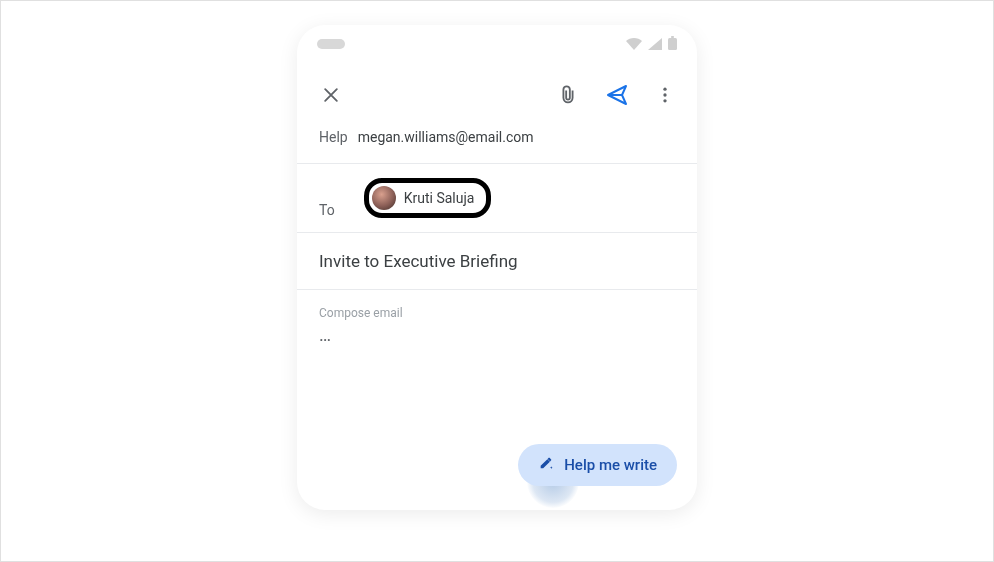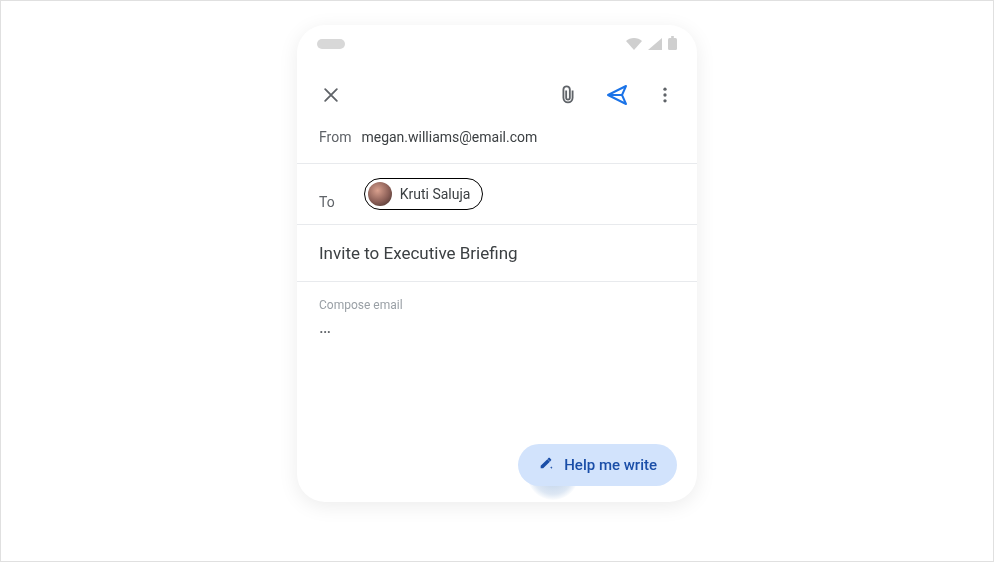--- a/index.html
+++ b/index.html
@@ -97,21 +97,21 @@
       padding: 14px 22px;
       display: flex;
       align-items: flex-end;
       gap: 29px;
       font-size: 14px;
       color: #5f6368;
     }
     .chip {
       display: inline-flex;
       align-items: center;
-      border: 1px solid #000000;
+      border: 5px solid #000000;
       border-radius: 18px;
       padding: 3px 12px 3px 3px;
       gap: 8px;
       font-size: 14px;
       color: #3c4043;
     }
     .avatar {
       width: 24px;
       height: 24px;
       border-radius: 50%;
@@ -134,21 +134,21 @@
     }
     .ellipsis {
       color: #5f6368;
       font-size: 18px;
       margin-top: 4px;
       letter-spacing: 1px;
     }
     .help-btn {
       position: absolute;
       right: 20px;
-      bottom: 16px;
+      bottom: 24px;
       background: #d2e3fc;
       color: #1a4ea8;
       border: none;
       border-radius: 22px;
       padding: 12px 20px;
       font-size: 15px;
       font-weight: 500;
       display: inline-flex;
       align-items: center;
       gap: 10px;
@@ -213,21 +213,21 @@
         <svg width="20" height="20" viewBox="0 0 24 24">
             <circle cx="12" cy="5" r="2" fill="currentColor"></circle>
             <circle cx="12" cy="12" r="2" fill="currentColor"></circle>
             <circle cx="12" cy="19" r="2" fill="currentColor"></circle>
           </svg>
       </div>
     </div>
   </div>
 
   <div class="from-row">
-    <span>From</span>
+    <span>Help</span>
     <span class="from-email">megan.williams@email.com</span>
   </div>
 
   <div class="divider"></div>
 
   <div class="to-row">
     <span>To</span>
     <span class="chip">
       <span class="avatar"></span>
       <span>Kruti Saluja</span>

